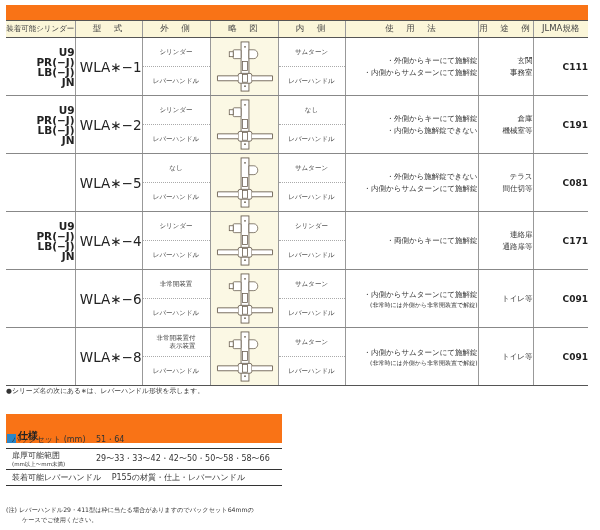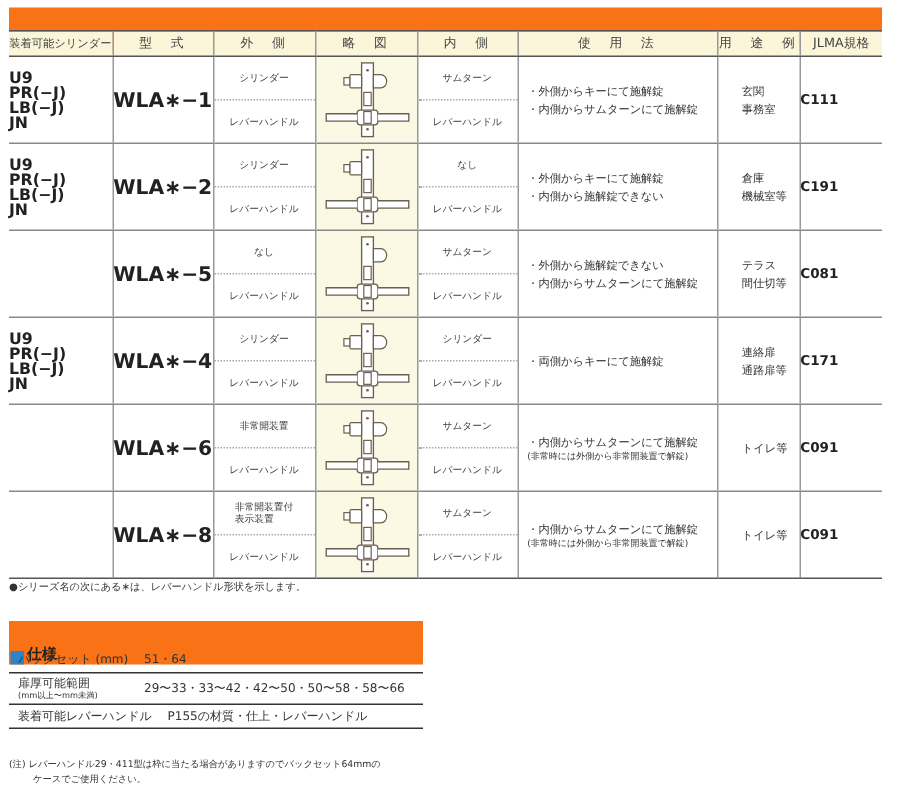--- a/index.html
+++ b/index.html
@@ -22,26 +22,26 @@
   }
   table.func th {
     background: #fbf6d9; font-size: 8.5px; font-weight: normal; color: #444;
     height: 17px; border-top: 1.5px solid #555; border-bottom: 1.5px solid #555;
     border-left: 1px solid #999; letter-spacing: 2px;
   }
   table.func th:first-child { border-left: none; letter-spacing: 0; font-size: 7.5px; }
   table.func th.jlma { letter-spacing: 0; }
   table.func td {
     border-left: 1px solid #999; border-bottom: 1px solid #888;
-    text-align: left; vertical-align: middle;
+    text-align: right; vertical-align: middle;
   }
   table.func td:first-child { border-left: none; }
   table.func tr.last td { border-bottom: 1.5px solid #555; }
   .cyl { font-size: 10.5px; font-weight: bold; line-height: 10px; color: #222; }
-  .model { font-size: 13.5px; font-weight: bold; color: #222; }
+  .model { font-size: 13.5px; font-weight: normal; color: #222; }
   .sub { height: 28.5px; display: flex; align-items: center; justify-content: center; font-size: 6.5px; color: #444; line-height: 8px; }
   .sub.top { border-bottom: 1px dotted #aaa; }
   td.diag { background: #fbf8e4; padding: 0; }
   td.usage { text-align: left; padding-left: 6px; font-size: 7.5px; color: #333; line-height: 12px; }
   td.usage .note { font-size: 6px; line-height: 8px; display: block; }
   td.usecase { text-align: left; padding-left: 16px; font-size: 7.5px; line-height: 12px; color: #333; }
   td.jlma { font-size: 9px; font-weight: bold; color: #222; }
 
   .footnotes { position: absolute; left: 6px; top: 386px; font-size: 6.8px; color: #333; line-height: 10px; }
 

